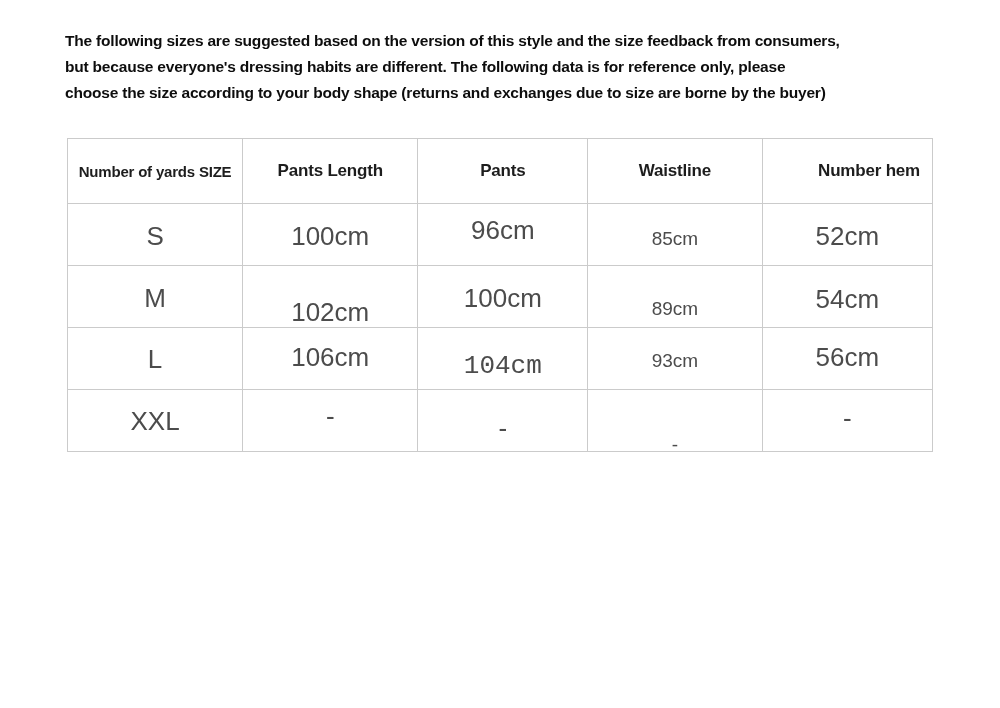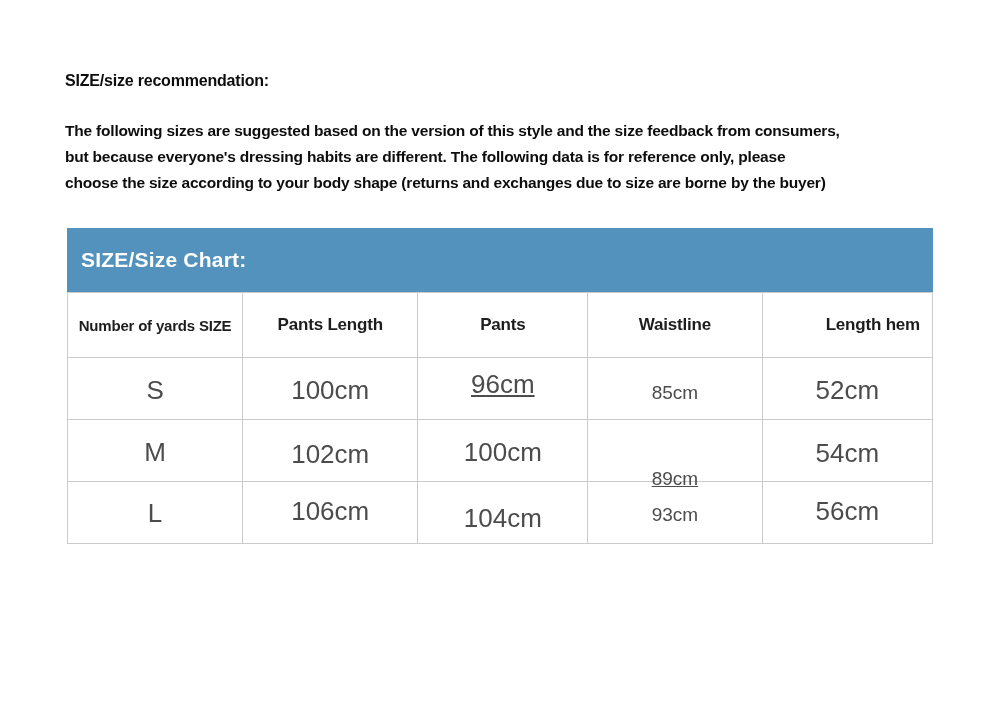--- a/index.html
+++ b/index.html
@@ -84,65 +84,61 @@
   .size-table tbody tr { height: 62px; }
   .size-table td {
     font-size: 26px;
     color: var(--cell);
   }
   .size-table td:nth-child(4) { font-size: 19px; }
   .size-table td .v { position: relative; display: inline-block; }
   
   .size-table tbody tr:nth-child(1) td:nth-child(1) .v { top: 2px; }
   .size-table tbody tr:nth-child(1) td:nth-child(2) .v { top: 2px; }
-  .size-table tbody tr:nth-child(1) td:nth-child(3) .v { top: -4px; text-decoration: underline; }
+  .size-table tbody tr:nth-child(1) td:nth-child(3) .v { top: -4px; }
   .size-table tbody tr:nth-child(1) td:nth-child(4) .v { top: 4px; }
   .size-table tbody tr:nth-child(1) td:nth-child(5) .v { top: 2px; }
   .size-table tbody tr:nth-child(2) td:nth-child(1) .v { top: 2px; }
-  .size-table tbody tr:nth-child(2) td:nth-child(2) .v { top: 4px; }
+  .size-table tbody tr:nth-child(2) td:nth-child(2) .v { top: 16px; }
   .size-table tbody tr:nth-child(2) td:nth-child(3) .v { top: 2px; }
-  .size-table tbody tr:nth-child(2) td:nth-child(4) .v { top: 28px; text-decoration: underline; }
+  .size-table tbody tr:nth-child(2) td:nth-child(4) .v { top: 12px; }
   .size-table tbody tr:nth-child(2) td:nth-child(5) .v { top: 3px; }
   .size-table tbody tr:nth-child(3) td:nth-child(1) .v { top: 1px; }
   .size-table tbody tr:nth-child(3) td:nth-child(2) .v { top: -1px; }
-  .size-table tbody tr:nth-child(3) td:nth-child(3) .v { top: 6px; }
+  .size-table tbody tr:nth-child(3) td:nth-child(3) .v { top: 6px; font-family: Liberation Mono, monospace; }
   .size-table tbody tr:nth-child(3) td:nth-child(4) .v { top: 2px; }
   .size-table tbody tr:nth-child(3) td:nth-child(5) .v { top: -1px; }
   .size-table tbody tr:nth-child(4) td:nth-child(1) .v { top: 1px; }
   .size-table tbody tr:nth-child(4) td:nth-child(2) .v { top: -4px; }
   .size-table tbody tr:nth-child(4) td:nth-child(3) .v { top: 8px; }
   .size-table tbody tr:nth-child(4) td:nth-child(4) .v { top: 24px; }
   .size-table tbody tr:nth-child(4) td:nth-child(5) .v { top: -2px; }
   .size-table tbody tr:nth-child(5) td:nth-child(1) .v { top: 2px; }
   .size-table tbody tr:nth-child(5) td:nth-child(2) .v { top: -8px; }
   .size-table tbody tr:nth-child(5) td:nth-child(3) .v { top: 10px; }
   .size-table tbody tr:nth-child(5) td:nth-child(4) .v { top: 22px; }
   .size-table tbody tr:nth-child(5) td:nth-child(5) .v { top: 5px; }
 </style>
 </head>
 <body>
 
 <div class="page">
-  <div class="intro-heading">SIZE/size recommendation:</div>
   <div class="intro-body">The following sizes are suggested based on the version of this style and the size feedback from consumers,
 but because everyone's dressing habits are different. The following data is for reference only, please
 choose the size according to your body shape (returns and exchanges due to size are borne by the buyer)</div>
 
   <div class="chart">
-    <div class="chart-title-bar">
-      <span class="chart-title">SIZE/Size Chart:</span>
-    </div>
     <table class="size-table">
       <thead>
         <tr>
             <th>Number of yards SIZE</th>
             <th>Pants Length</th>
             <th>Pants</th>
             <th>Waistline</th>
-            <th>Length hem</th>
+            <th>Number hem</th>
           </tr>
       </thead>
       <tbody>
           <tr>
             <td><span class="v">S</span></td>
             <td><span class="v">100cm</span></td>
             <td><span class="v">96cm</span></td>
             <td><span class="v">85cm</span></td>
             <td><span class="v">52cm</span></td>
           </tr>
@@ -153,16 +149,23 @@
             <td><span class="v">89cm</span></td>
             <td><span class="v">54cm</span></td>
           </tr>
           <tr>
             <td><span class="v">L</span></td>
             <td><span class="v">106cm</span></td>
             <td><span class="v">104cm</span></td>
             <td><span class="v">93cm</span></td>
             <td><span class="v">56cm</span></td>
           </tr>
+          <tr>
+            <td><span class="v">XXL</span></td>
+            <td><span class="v">-</span></td>
+            <td><span class="v">-</span></td>
+            <td><span class="v">-</span></td>
+            <td><span class="v">-</span></td>
+          </tr>
         </tbody>
     </table>
   </div>
 </div>
 
 </body></html>

